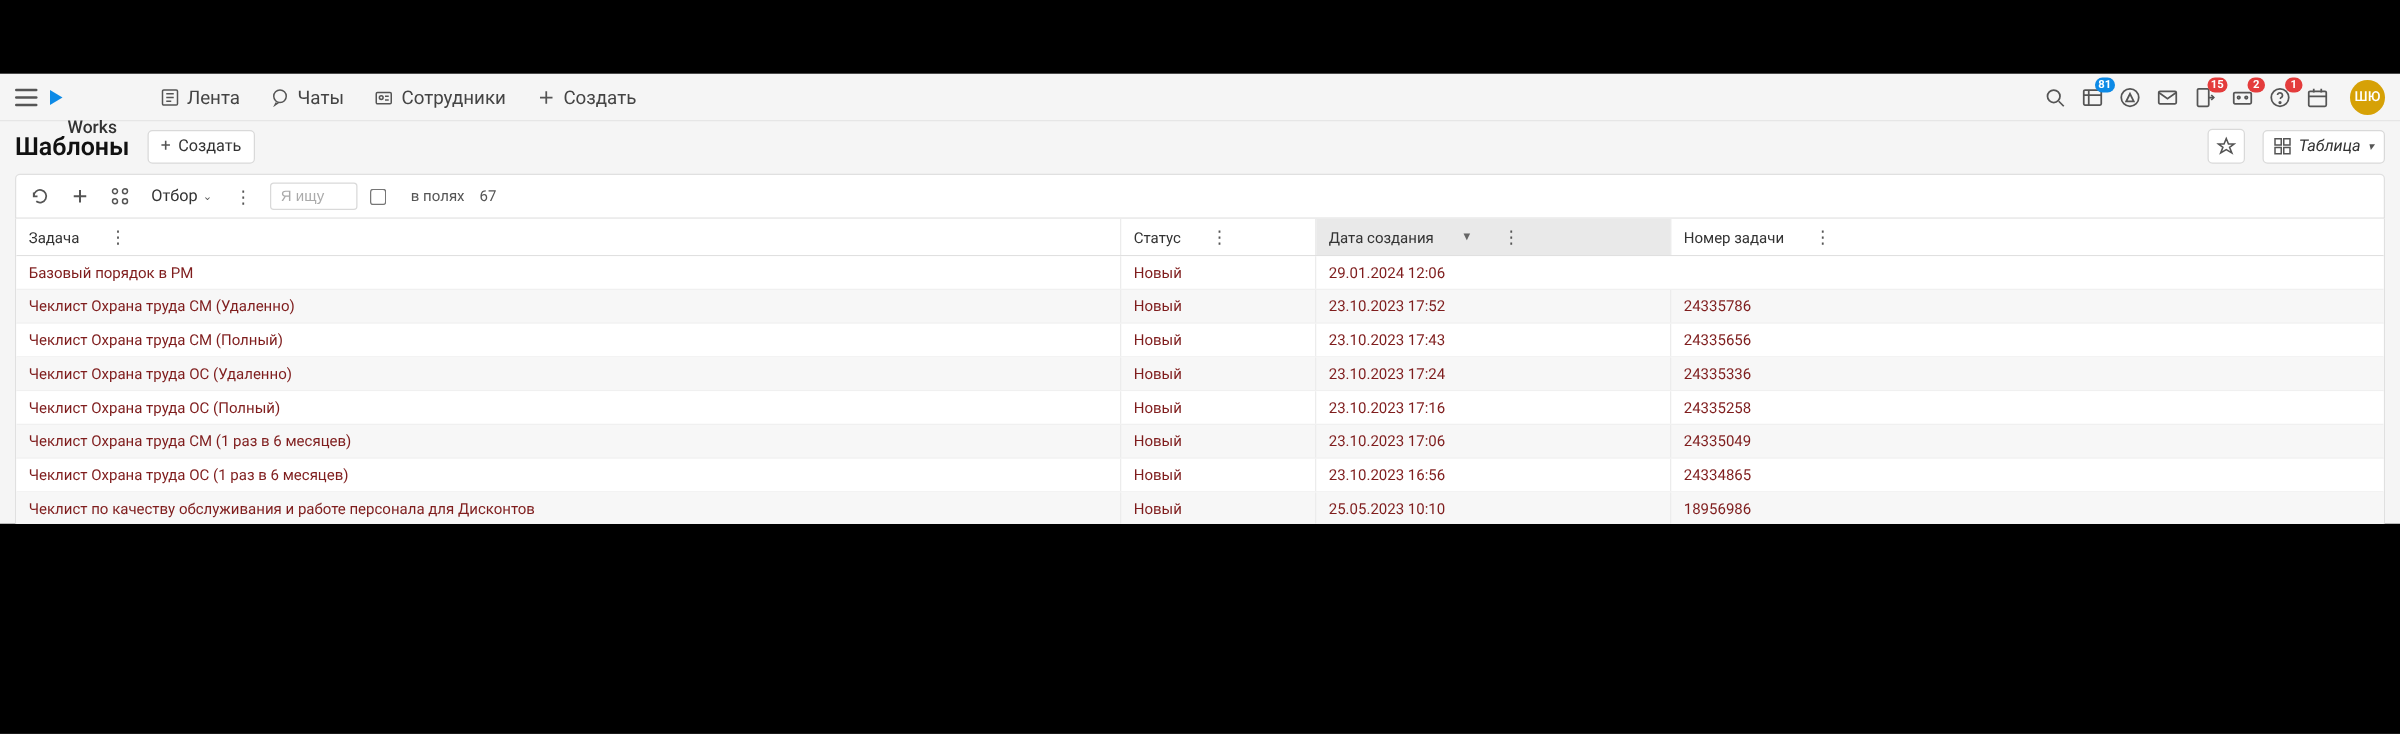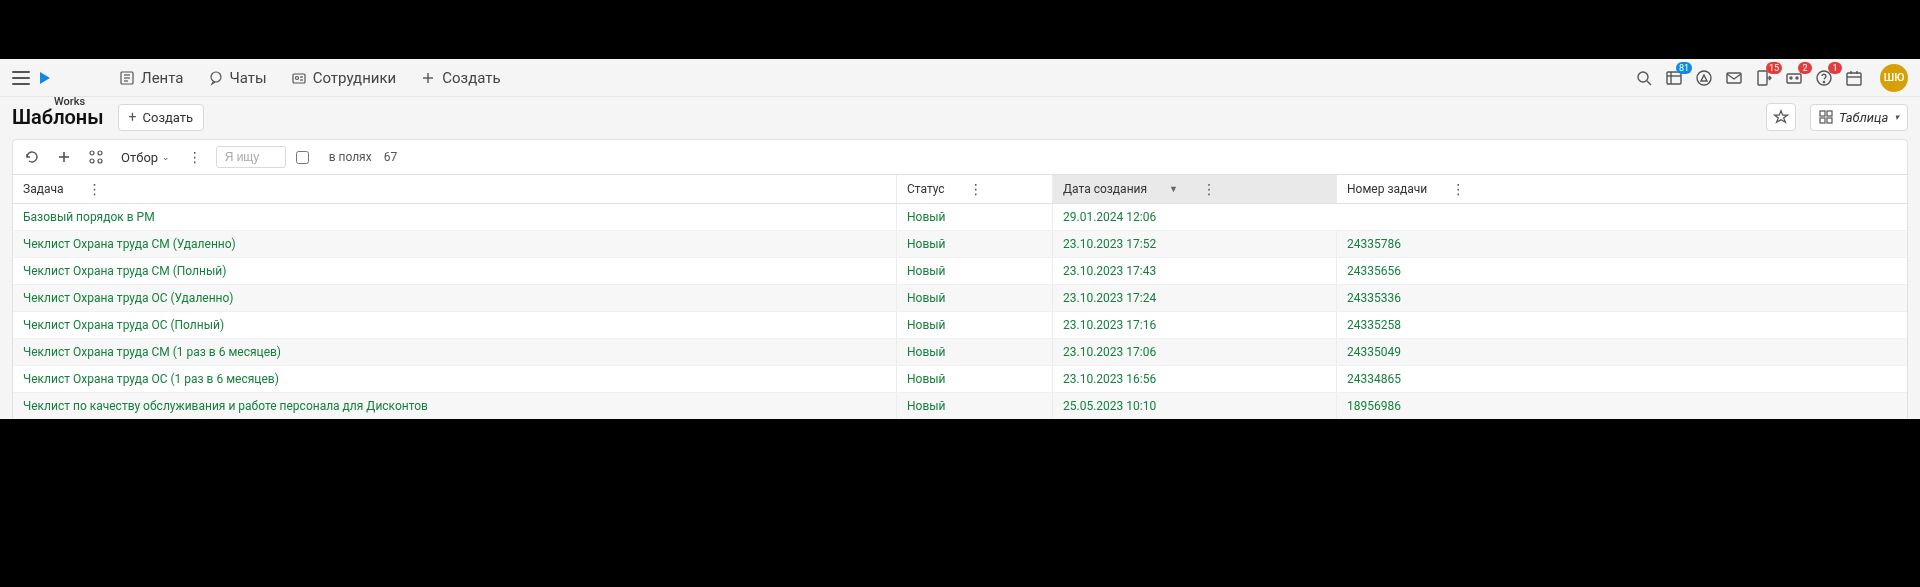--- a/index.html
+++ b/index.html
@@ -7,29 +7,29 @@
   .letterbox-top, .letterbox-bottom { background: #000; width: 100%; }
   .letterbox-top { height: 59px; }
   .letterbox-bottom { height: 168px; }
   .app { background: #f5f5f5; width: 100%; height: 360px; overflow: hidden; position: relative; }
 
   
   .topnav { height: 38px; display: flex; align-items: center; padding: 0 12px; background: #f5f5f5; border-bottom: 1px solid #e6e6e6; }
   .hamburger { width: 18px; height: 14px; display: flex; flex-direction: column; justify-content: space-between; margin-right: 10px; cursor: pointer; }
   .hamburger span { height: 2px; background: #555; display: block; border-radius: 1px; }
   .logo-triangle { width: 0; height: 0; border-top: 6px solid transparent; border-bottom: 6px solid transparent; border-left: 10px solid #0d8ae6; margin-right: 4px; }
-  .brand { font-weight: 500; color: #333; font-size: 11px; margin-right: 22px; margin-top: 48px; }
+  .brand { font-weight: 500; color: #333; font-size: 14px; margin-right: 22px; margin-top: 48px; }
   .nav-item { display: inline-flex; align-items: center; gap: 6px; padding: 0 12px; color: #444; font-size: 15px; cursor: pointer; height: 100%; }
   .nav-icon { width: 16px; height: 16px; display: inline-block; }
   .nav-icon svg { width: 16px; height: 16px; }
   .spacer { flex: 1; }
   .right-icons { display: flex; align-items: center; gap: 10px; }
   .icon-btn { width: 20px; height: 20px; display: inline-flex; align-items: center; justify-content: center; position: relative; cursor: pointer; color: #555; }
   .icon-btn svg { width: 18px; height: 18px; }
-  .badge { position: absolute; top: -6px; right: -8px; background: #e43c3c; color: #fff; font-size: 9px; line-height: 12px; min-width: 14px; padding: 0 3px; border-radius: 7px; text-align: center; font-weight: 400; }
+  .badge { position: absolute; top: -6px; right: -8px; background: #e43c3c; color: #fff; font-size: 9px; line-height: 12px; min-width: 14px; padding: 0 3px; border-radius: 7px; text-align: center; font-weight: 700; }
   .badge.blue { background: #0d8ae6; }
   .avatar { width: 28px; height: 28px; border-radius: 50%; background: #d6a106; color: #fff; display: inline-flex; align-items: center; justify-content: center; font-size: 11px; font-weight: 500; margin-left: 6px; cursor: pointer; }
 
   
   .page-header { display: flex; align-items: center; padding: 6px 12px 8px 12px; gap: 14px; }
   .page-title { font-size: 20px; font-weight: 600; color: #111; }
   .btn { display: inline-flex; align-items: center; gap: 6px; border: 1px solid #d9d9d9; background: #fff; border-radius: 4px; padding: 5px 10px; font-size: 13px; color: #333; cursor: pointer; }
   .btn .plus { font-size: 14px; color: #555; line-height: 1; }
   .view-toggle { display: inline-flex; align-items: center; gap: 6px; border: 1px solid #d9d9d9; background: #fff; border-radius: 4px; padding: 5px 8px; font-size: 13px; color: #333; cursor: pointer; font-style: italic; }
 
@@ -56,21 +56,21 @@
   .col-task { flex: 0 0 884px; }
   .col-status { flex: 0 0 156px; }
   .col-date { flex: 0 0 284px; }
   .col-num { flex: 1; }
   .thead .col-date { background: #e9e9e9; }
   .sort-icon { font-size: 9px; color: #666; margin-left: 2px; }
   .tbody { }
   .row { display: flex; border-bottom: 1px solid #f0f0f0; }
   .row:nth-child(even) { background: #f7f7f7; }
   .row:nth-child(odd) { background: #fff; }
-  .tbody .cell { color: #15803d; }
+  .tbody .cell { color: #7f1d1d; }
   .grid-icon { display: inline-flex; width: 14px; height: 14px; }
   .star-btn { border: 1px solid #d9d9d9; background: #fff; border-radius: 4px; width: 30px; height: 28px; display: inline-flex; align-items: center; justify-content: center; cursor: pointer; }
 </style>
 </head>
 <body>
 
 <div class="letterbox-top"></div>
 
 <div class="app">
 

